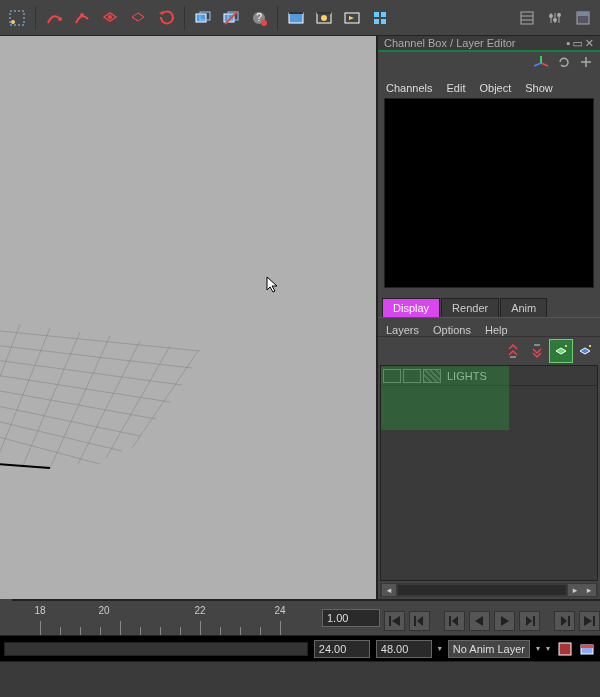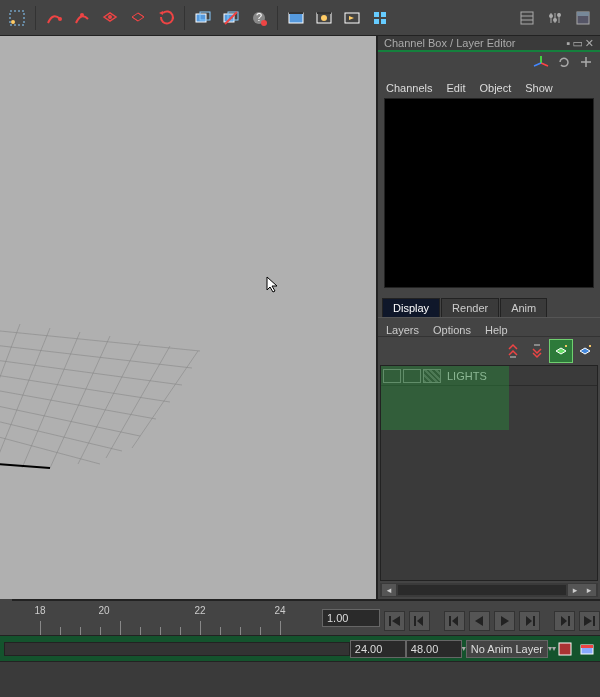--- a/index.html
+++ b/index.html
@@ -18,21 +18,21 @@
 .panel-header { height:16px; background:#3a3a3a; border-bottom:2px solid #15803d; display:flex; align-items:center; padding:0 6px; color:#aaa; font-size:10px; }
 .panel-header .ctl { margin-left:2px; cursor:pointer; }
 .axis-row { height:22px; display:flex; align-items:center; justify-content:flex-end; padding-right:6px; gap:6px; }
 .axis-gizmo { width:18px; height:18px; position:relative; }
 .menu-row { height:20px; display:flex; align-items:flex-end; gap:14px; padding:0 8px; color:#ddd; }
 .menu-row span { cursor:pointer; }
 .blackbox { margin:4px 6px; height:190px; background:#000; border:1px solid #222; }
 
 .layer-tabs { display:flex; padding:0 4px; margin-top:6px; gap:0; }
 .ltab { padding:3px 10px; background:#3a3a3a; color:#ccc; cursor:pointer; border:1px solid #222; border-bottom:none; margin-right:1px; }
-.ltab.active { background:#0f172a; color:#fff; }
+.ltab.active { background:#d946ef; color:#fff; }
 .layer-menu { height:20px; display:flex; align-items:flex-end; gap:14px; padding:0 8px; background:#444; border-top:1px solid #555; border-bottom:1px solid #333;}
 .layer-btns { height:28px; display:flex; align-items:center; justify-content:flex-end; padding:0 4px; gap:2px; background:#444; }
 .layer-btn { width:22px; height:22px; display:flex; align-items:center; justify-content:center; cursor:pointer; }
 .layer-btn.sel { background:#2d7a3a; outline:1px solid #6fcf6f; }
 .layer-list { flex:1; background:#3a3a3a; border:1px solid #222; margin:0 2px 2px 2px; position:relative; }
 .layer-row { height:20px; display:flex; align-items:center; padding-left:2px; border-bottom:1px solid #2a2a2a; gap:2px; }
 .layer-row.selected { background:#5a8bd6; }
 .layer-box { width:18px; height:14px; border:1px solid #888; background:transparent; }
 .layer-box.hatch { background:repeating-linear-gradient(45deg,#666,#666 2px,transparent 2px,transparent 4px); }
 .layer-row .name { margin-left:4px; color:#000; }
@@ -48,21 +48,21 @@
 .ruler { flex:1; position:relative; background:#444; }
 .ruler-ticks { position:absolute; left:0; right:0; bottom:0; height:30px; }
 .tick { position:absolute; bottom:0; width:1px; height:8px; background:#888; }
 .tick.big { height:14px; }
 .tick-label { position:absolute; top:0; font-size:10px; color:#ccc; transform:translateX(-50%); }
 .frame-box { width:58px; height:18px; background:#2a2a2a; border:1px solid #666; color:#ddd; padding:2px 4px; margin:8px 4px 0 4px; }
 .playback { width:216px; display:flex; align-items:center; justify-content:center; gap:4px; padding-top:6px; }
 .pbtn { width:22px; height:20px; background:#555; border:1px solid #333; display:flex; align-items:center; justify-content:center; cursor:pointer; color:#222; }
 .pbtn svg { fill:#222; }
 
-.bottom { height:26px; background:#14532d; border-top:1px solid #222; display:flex; align-items:center; padding:0 4px; }
+.bottom { height:26px; background:#000000; border-top:1px solid #222; display:flex; align-items:center; gap:6px; padding:0 4px; }
 .num-field { width:56px; height:18px; background:#2a2a2a; border:1px solid #666; color:#ddd; padding:2px 4px; }
 .dropdown { height:18px; background:#444; border:1px solid #666; color:#ddd; padding:2px 4px; display:flex; align-items:center; gap:4px; }
 .dd-arrow { font-size:8px; color:#aaa; }
 .end-icons { margin-left:auto; display:flex; gap:4px; }
 .mini-icon { width:18px; height:18px; display:flex; align-items:center; justify-content:center; }
 
 .status { height:36px; background:#3a3a3a; border-top:1px solid #222; }
 </style>
 </head>
 <body>

